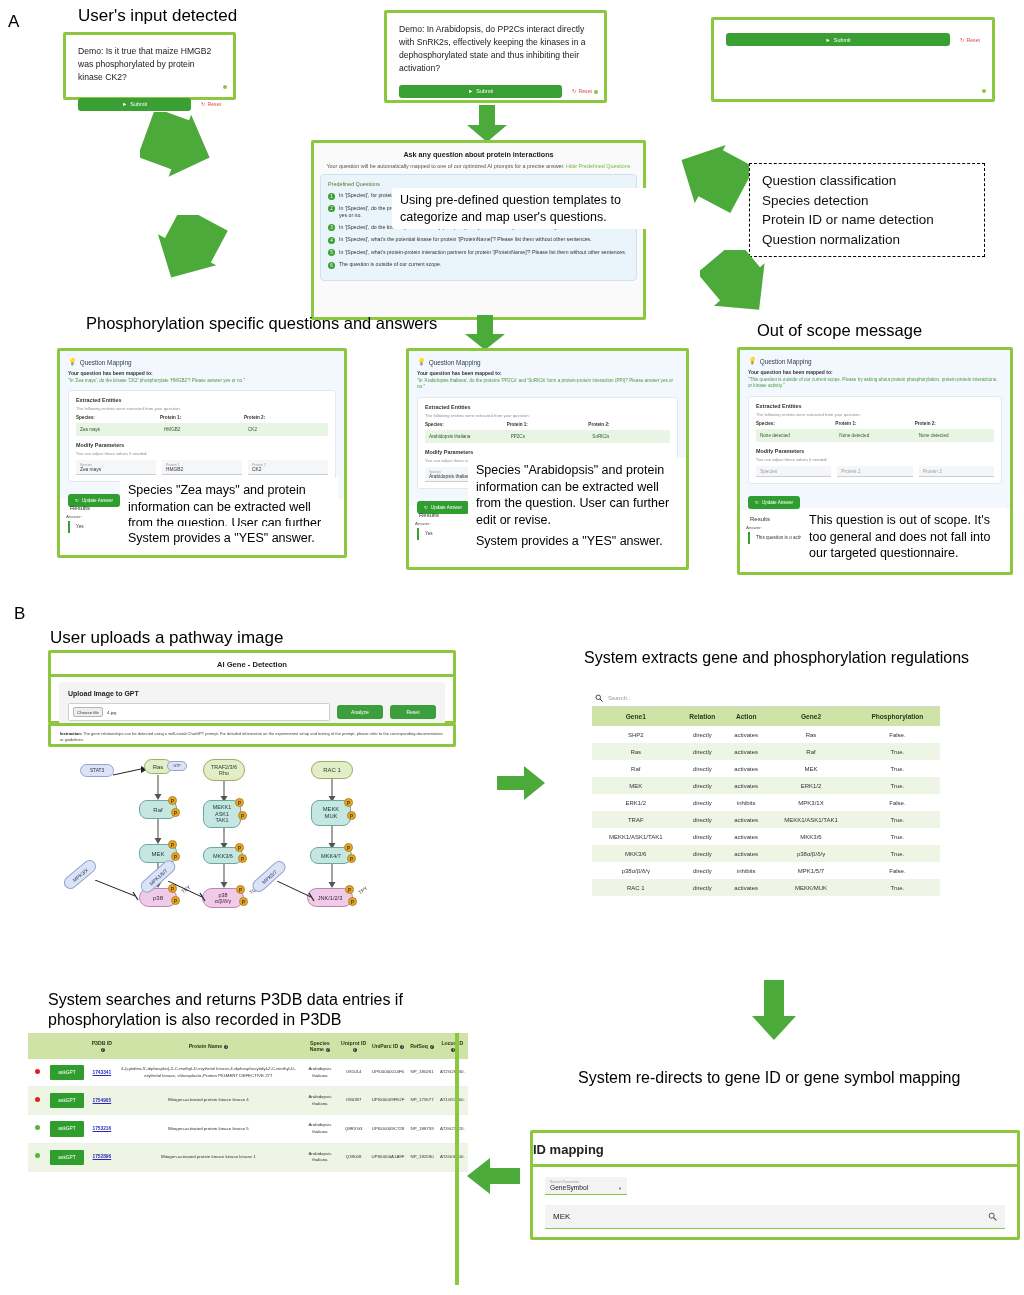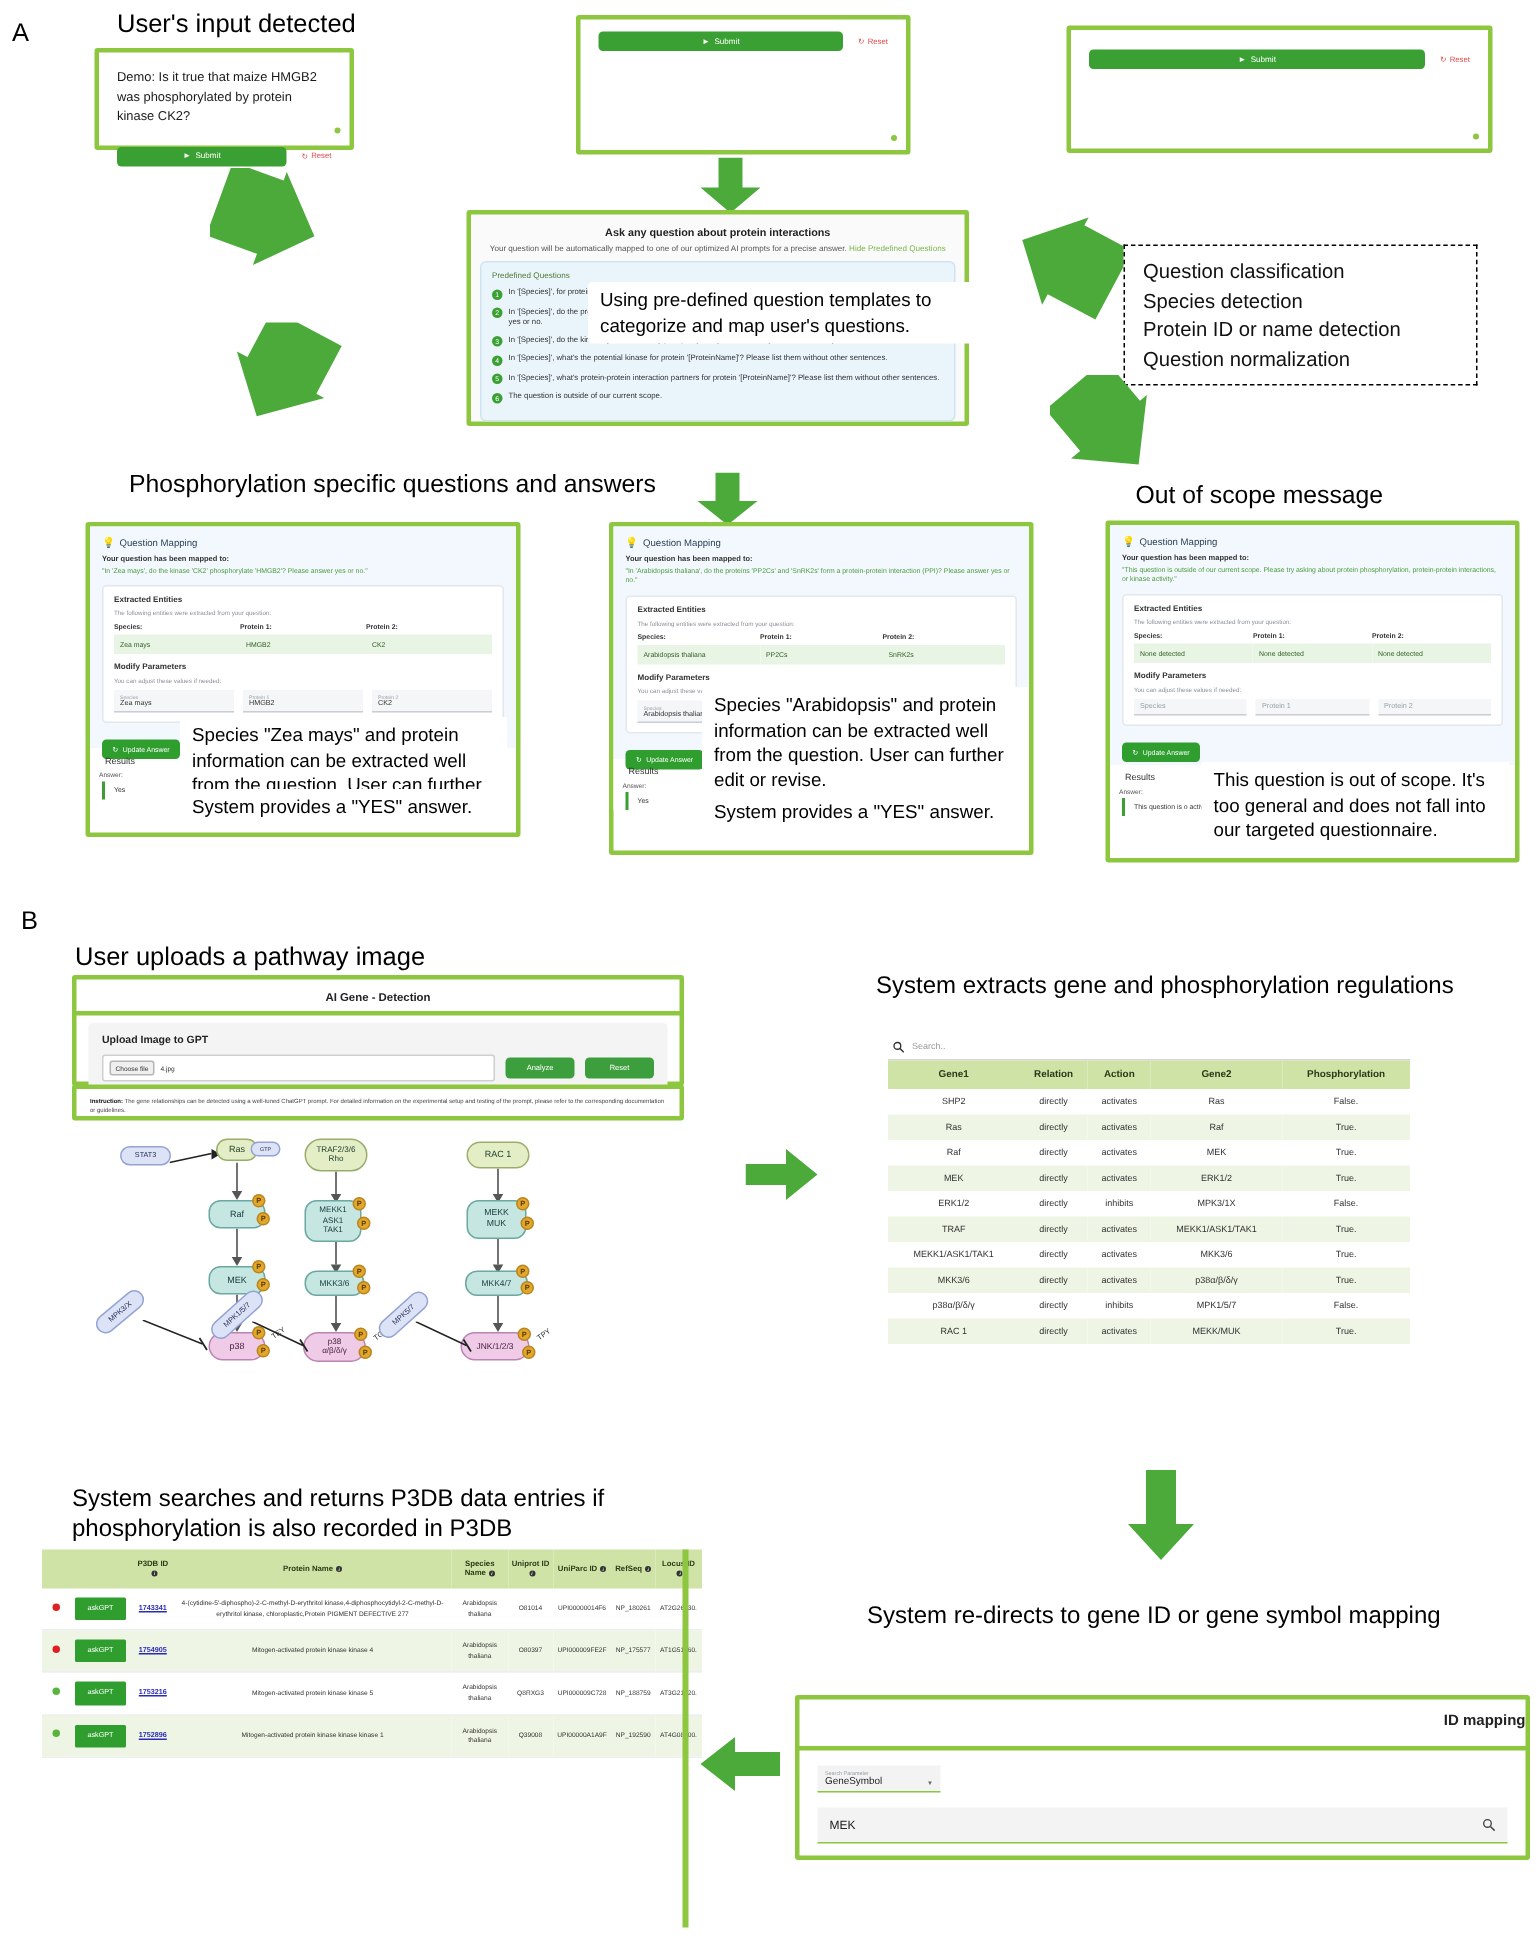--- a/index.html
+++ b/index.html
@@ -124,21 +124,21 @@
   table.p3 th { background:#cfe3a6; font-size:5.2px; font-weight:bold; color:#2b3b18; padding:7px 2px; text-align:center; }
   table.p3 td { font-size:4.4px; color:#333; padding:6px 3px; text-align:center; vertical-align:middle; line-height:1.5; border-bottom:1px solid #eceff0; }
   table.p3 tbody tr.alt { background:#eef5e4; }
   .ask-btn { background:#2f9e2f; color:#fff; font-size:4.8px; padding:4px 0; width:34px; display:inline-block; text-align:center; border-radius:1px; }
   .dot-red { width:5px; height:5px; border-radius:50%; background:#e02020; display:inline-block; }
   .dot-green { width:5px; height:5px; border-radius:50%; background:#5ab43a; display:inline-block; }
   .p3-link { color:#2b2bbb; text-decoration:underline; font-size:4.8px; font-weight:bold; }
   .info-i { display:inline-block; width:4px; height:4px; border-radius:50%; background:#333; color:#fff; font-size:3px; line-height:4px; text-align:center; margin-left:2px; vertical-align:middle; }
 
   
-  .idm-head { text-align:right; font-size:10px; font-weight:bold; color:#222; padding:9px 0; }
+  .idm-head { text-align:left; font-size:13px; font-weight:bold; color:#222; padding:9px 0; }
   .idm-body { padding:10px 12px 12px 12px; }
   .idm-select { width:82px; background:#f3f3f3; border-bottom:1px solid #8dc63f; padding:3px 5px 3px 5px; position:relative; }
   .idm-sel-lab { font-size:3.6px; color:#9aa1a8; }
   .idm-sel-val { font-size:6.6px; color:#222; }
   .idm-caret { position:absolute; right:5px; top:9px; font-size:4px; color:#666; }
   .idm-search { margin-top:10px; background:#f3f3f3; border-bottom:1.5px solid #8dc63f; padding:7px 8px; display:flex; align-items:center; justify-content:space-between; }
   .idm-search-val { font-size:8px; color:#222; }
 </style>
 </head>
 <body>
@@ -155,20 +155,21 @@
       </div>
     <div class="btn-reset">
         <span>↻</span>
         <span>Reset</span>
       </div>
   </div>
   <div class="abs corner-dot" style="right:6px; bottom:8px;"></div>
 </div>
 
 <div class="abs ui-card" style="left:384px; top:10px; width:223px; height:93px;">
+  <div class="demo-q">Demo: In Arabidopsis, do PP2Cs interact directly with SnRK2s, effectively keeping the kinases in a dephosphorylated state and thus inhibiting their activation?</div>
   <div class="demo-btnrow" style="margin-top:4px;">
     <div class="btn-submit">
         <span>►</span>
         <span>Submit</span>
       </div>
     <div class="btn-reset">
         <span>↻</span>
         <span>Reset</span>
       </div>
   </div>
@@ -192,21 +193,21 @@
 <svg class="arrow" style="left:140px; top:112px;" width="110" height="80">
   <polygon points="4,6 40,6 40,0 72,34 40,66 40,58 4,58" fill="#4caa3a" transform="rotate(20 38 33)"></polygon>
 </svg>
 <svg class="arrow" style="left:466px; top:105px;" width="42" height="38">
   <polygon points="13,0 29,0 29,20 41,20 21,37 1,20 13,20" fill="#4caa3a"></polygon>
 </svg>
 <svg class="arrow" style="left:650px; top:142px;" width="100" height="72">
   <polygon points="96,6 60,6 60,0 28,34 60,66 60,58 96,58" fill="#4caa3a" transform="rotate(28 62 33)"></polygon>
 </svg>
 
-<div class="abs ui-card" style="left:311px; top:140px; width:335px; height:144px; background:#fafafa;">
+<div class="abs ui-card" style="left:311px; top:140px; width:335px; height:180px; background:#fafafa;">
   <div class="pq-head">Ask any question about protein interactions</div>
   <div class="pq-sub">
     <span>Your question will be automatically mapped to one of our optimized AI prompts for a precise answer.</span>
     <span class="pq-link">Hide Predefined Questions</span>
   </div>
   <div class="pq-body">
     <div class="pq-label">Predefined Questions</div>
     <div class="pq-item">
         <span class="pq-num">1</span>
         <span class="pq-text">In '[Species]', for protein, '[ProteinName]', can it be phosphorylated? Please answer yes or no.</span>

